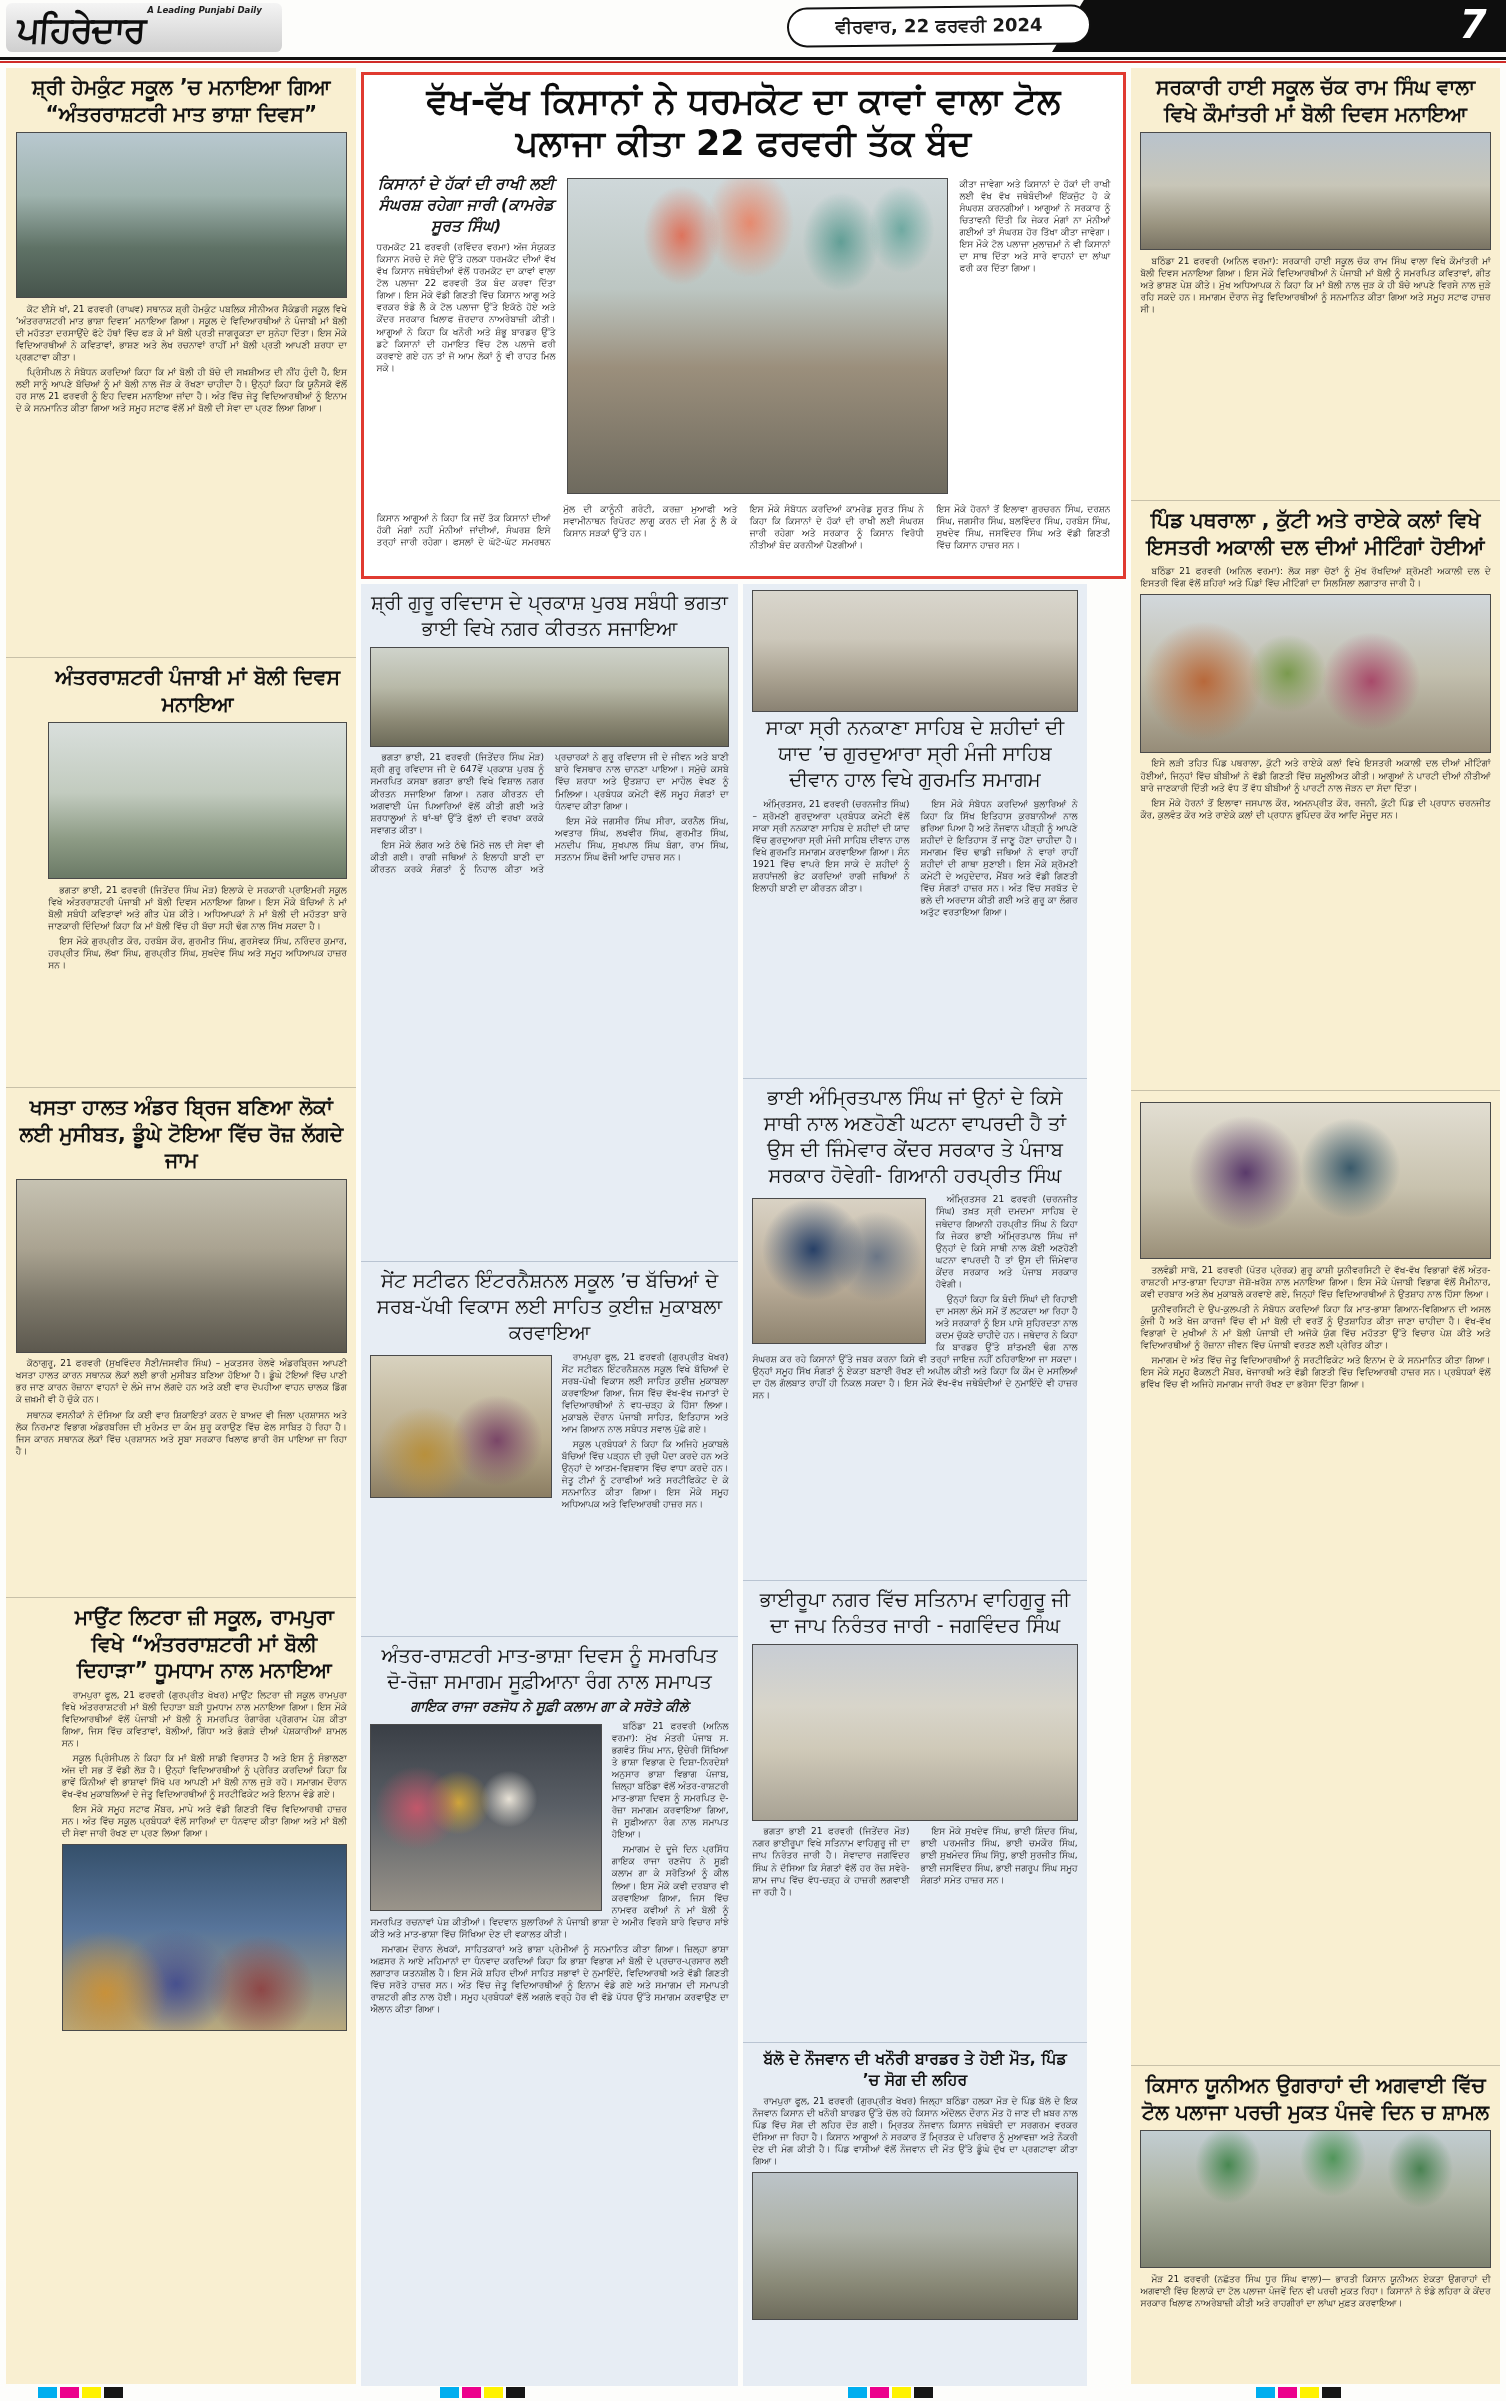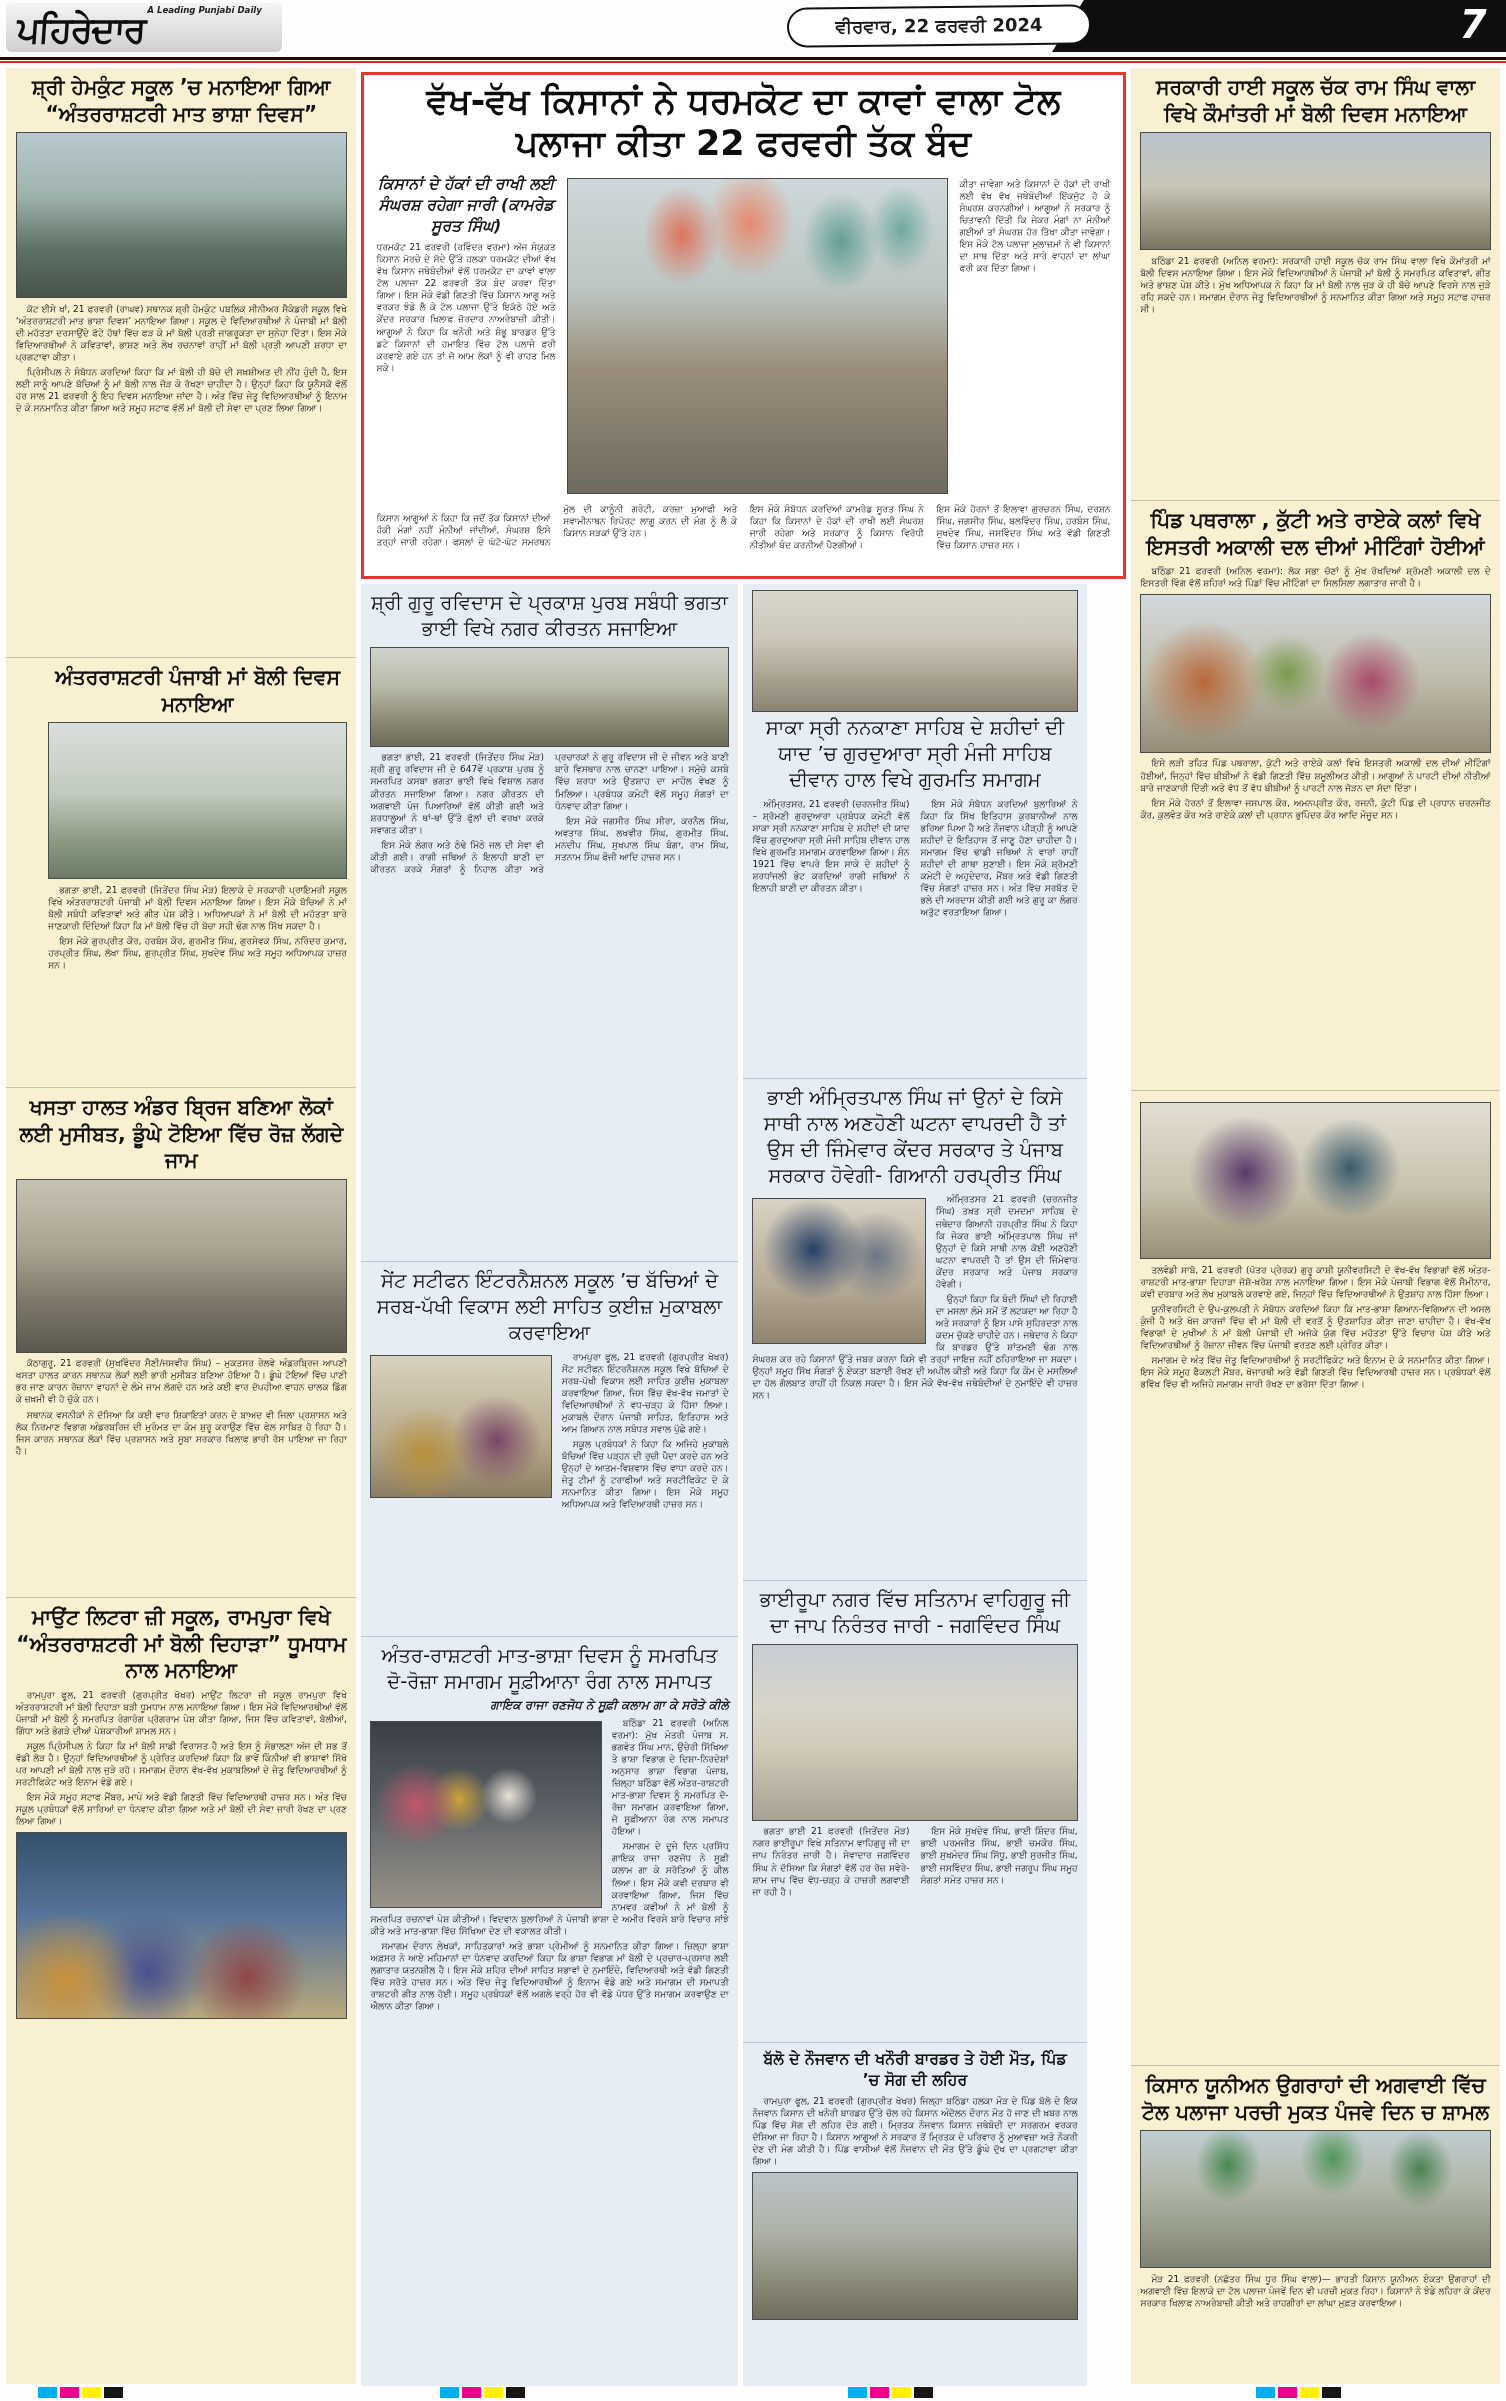--- a/index.html
+++ b/index.html
@@ -21,21 +21,21 @@
   .rule-r{position:absolute;left:0;top:61px;width:1506px;height:2.4px;background:#cf2a26;}
   
   .colcream{background:#f9efd1;}
   .colblue{background:#e7edf4;}
   .col{position:absolute;overflow:hidden;}
   .art{padding:6.3px 9.4px 7.9px;overflow:hidden;box-sizing:border-box;border-bottom:0.8px solid #c8c0a8;}
   .colblue .art{border-bottom:0.8px solid #b9c4d2;}
   .hl{font-weight:800;text-align:center;font-size:20.4px;line-height:1.3;color:#111;}
   .hl-m{font-weight:400;text-align:center;font-size:19.6px;line-height:1.32;color:#111;}
   .hl-sm{font-weight:800;text-align:center;font-size:15.7px;line-height:1.3;color:#111;}
-  .sub{font-weight:bold;font-style:italic;text-align:right;font-size:12px;margin-top:3.1px;}
+  .sub{font-weight:bold;font-style:italic;text-align:center;font-size:14px;margin-top:3.1px;}
   .bd{font-size:9px;line-height:1.34;text-align:justify;margin-top:4.7px;}
   .bd p{margin:0 0 3.1px 0;text-indent:11px;}
   .c2{column-count:2;column-gap:11px;}
   .ph{border:0.8px solid #4a4a4a;margin:4.7px 0 3.1px;box-sizing:border-box;}
   .phL{float:left;margin:4.7px 9.4px 3.1px 0;}
   
   .mainbox{position:absolute;left:361px;top:72px;width:765px;height:507px;background:#fff;
            border:3.1px solid #e03a30;box-sizing:border-box;padding:4.7px 12.6px;overflow:hidden;}
   .mainhl{font-size:35px;font-weight:700;text-align:center;line-height:1.22;color:#0c0c0c;}
   .mainrow{display:flex;gap:11px;margin-top:7.9px;}
@@ -113,21 +113,21 @@
 
     <div class="art" style="height:510px;">
       <div class="hl">ਖਸਤਾ ਹਾਲਤ ਅੰਡਰ ਬ੍ਰਿਜ ਬਣਿਆ ਲੋਕਾਂ ਲਈ ਮੁਸੀਬਤ, ਡੂੰਘੇ ਟੋਇਆ ਵਿੱਚ ਰੋਜ਼ ਲੱਗਦੇ ਜਾਮ</div>
       <div class="ph" style="height:174px;background:linear-gradient(180deg,#c6c2b2 0%,#aaa391 40%,#7d786a 70%,#5c584e 100%),radial-gradient(circle at 20% 70%, #c79b3a, transparent 30%);"></div>
       <div class="bd">
         <p>ਕੋਠਾਗੁਰੂ, 21 ਫਰਵਰੀ (ਸੁਖਵਿੰਦਰ ਸੈਣੀ/ਜਸਵੀਰ ਸਿੰਘ) – ਮੁਕਤਸਰ ਰੇਲਵੇ ਅੰਡਰਬ੍ਰਿਜ ਆਪਣੀ ਖਸਤਾ ਹਾਲਤ ਕਾਰਨ ਸਥਾਨਕ ਲੋਕਾਂ ਲਈ ਭਾਰੀ ਮੁਸੀਬਤ ਬਣਿਆ ਹੋਇਆ ਹੈ। ਡੂੰਘੇ ਟੋਇਆਂ ਵਿੱਚ ਪਾਣੀ ਭਰ ਜਾਣ ਕਾਰਨ ਰੋਜ਼ਾਨਾ ਵਾਹਨਾਂ ਦੇ ਲੰਮੇ ਜਾਮ ਲੱਗਦੇ ਹਨ ਅਤੇ ਕਈ ਵਾਰ ਦੋਪਹੀਆ ਵਾਹਨ ਚਾਲਕ ਡਿੱਗ ਕੇ ਜ਼ਖ਼ਮੀ ਵੀ ਹੋ ਚੁੱਕੇ ਹਨ।</p>
         <p>ਸਥਾਨਕ ਵਸਨੀਕਾਂ ਨੇ ਦੱਸਿਆ ਕਿ ਕਈ ਵਾਰ ਸ਼ਿਕਾਇਤਾਂ ਕਰਨ ਦੇ ਬਾਅਦ ਵੀ ਜਿਲਾ ਪ੍ਰਸ਼ਾਸਨ ਅਤੇ ਲੋਕ ਨਿਰਮਾਣ ਵਿਭਾਗ ਅੰਡਰਬਰਿਜ ਦੀ ਮੁਰੰਮਤ ਦਾ ਕੰਮ ਸ਼ੁਰੂ ਕਰਾਉਣ ਵਿੱਚ ਫੇਲ ਸਾਬਿਤ ਹੋ ਰਿਹਾ ਹੈ। ਜਿਸ ਕਾਰਨ ਸਥਾਨਕ ਲੋਕਾਂ ਵਿੱਚ ਪ੍ਰਸ਼ਾਸਨ ਅਤੇ ਸੂਬਾ ਸਰਕਾਰ ਖਿਲਾਫ ਭਾਰੀ ਰੋਸ ਪਾਇਆ ਜਾ ਰਿਹਾ ਹੈ।</p>
       </div>
     </div>
 
-    <div class="art" style="height:785px;border-bottom:none;">
+    <div class="art" style="height:785px;border-bottom:none;margin-left:46px;">
       <div class="hl">ਮਾਉਂਟ ਲਿਟਰਾ ਜ਼ੀ ਸਕੂਲ, ਰਾਮਪੁਰਾ ਵਿਖੇ “ਅੰਤਰਰਾਸ਼ਟਰੀ ਮਾਂ ਬੋਲੀ ਦਿਹਾੜਾ” ਧੂਮਧਾਮ ਨਾਲ ਮਨਾਇਆ</div>
       <div class="bd">
         <p>ਰਾਮਪੁਰਾ ਫੂਲ, 21 ਫਰਵਰੀ (ਗੁਰਪ੍ਰੀਤ ਖੋਖਰ) ਮਾਉਂਟ ਲਿਟਰਾ ਜ਼ੀ ਸਕੂਲ ਰਾਮਪੁਰਾ ਵਿਖੇ ਅੰਤਰਰਾਸ਼ਟਰੀ ਮਾਂ ਬੋਲੀ ਦਿਹਾੜਾ ਬੜੀ ਧੂਮਧਾਮ ਨਾਲ ਮਨਾਇਆ ਗਿਆ। ਇਸ ਮੌਕੇ ਵਿਦਿਆਰਥੀਆਂ ਵੱਲੋਂ ਪੰਜਾਬੀ ਮਾਂ ਬੋਲੀ ਨੂੰ ਸਮਰਪਿਤ ਰੰਗਾਰੰਗ ਪ੍ਰੋਗਰਾਮ ਪੇਸ਼ ਕੀਤਾ ਗਿਆ, ਜਿਸ ਵਿੱਚ ਕਵਿਤਾਵਾਂ, ਬੋਲੀਆਂ, ਗਿੱਧਾ ਅਤੇ ਭੰਗੜੇ ਦੀਆਂ ਪੇਸ਼ਕਾਰੀਆਂ ਸ਼ਾਮਲ ਸਨ।</p>
         <p>ਸਕੂਲ ਪ੍ਰਿੰਸੀਪਲ ਨੇ ਕਿਹਾ ਕਿ ਮਾਂ ਬੋਲੀ ਸਾਡੀ ਵਿਰਾਸਤ ਹੈ ਅਤੇ ਇਸ ਨੂੰ ਸੰਭਾਲਣਾ ਅੱਜ ਦੀ ਸਭ ਤੋਂ ਵੱਡੀ ਲੋੜ ਹੈ। ਉਨ੍ਹਾਂ ਵਿਦਿਆਰਥੀਆਂ ਨੂੰ ਪ੍ਰੇਰਿਤ ਕਰਦਿਆਂ ਕਿਹਾ ਕਿ ਭਾਵੇਂ ਕਿੰਨੀਆਂ ਵੀ ਭਾਸ਼ਾਵਾਂ ਸਿੱਖੋ ਪਰ ਆਪਣੀ ਮਾਂ ਬੋਲੀ ਨਾਲ ਜੁੜੇ ਰਹੋ। ਸਮਾਗਮ ਦੌਰਾਨ ਵੱਖ-ਵੱਖ ਮੁਕਾਬਲਿਆਂ ਦੇ ਜੇਤੂ ਵਿਦਿਆਰਥੀਆਂ ਨੂੰ ਸਰਟੀਫਿਕੇਟ ਅਤੇ ਇਨਾਮ ਵੰਡੇ ਗਏ।</p>
         <p>ਇਸ ਮੌਕੇ ਸਮੂਹ ਸਟਾਫ ਮੈਂਬਰ, ਮਾਪੇ ਅਤੇ ਵੱਡੀ ਗਿਣਤੀ ਵਿੱਚ ਵਿਦਿਆਰਥੀ ਹਾਜ਼ਰ ਸਨ। ਅੰਤ ਵਿੱਚ ਸਕੂਲ ਪ੍ਰਬੰਧਕਾਂ ਵੱਲੋਂ ਸਾਰਿਆਂ ਦਾ ਧੰਨਵਾਦ ਕੀਤਾ ਗਿਆ ਅਤੇ ਮਾਂ ਬੋਲੀ ਦੀ ਸੇਵਾ ਜਾਰੀ ਰੱਖਣ ਦਾ ਪ੍ਰਣ ਲਿਆ ਗਿਆ।</p>
       </div>
       <div class="ph" style="height:187px;background:
             radial-gradient(circle at 15% 80%, #c8913a, transparent 22%),
             radial-gradient(circle at 40% 75%, #47508e, transparent 25%),
             radial-gradient(circle at 70% 78%, #8e4747, transparent 22%),

